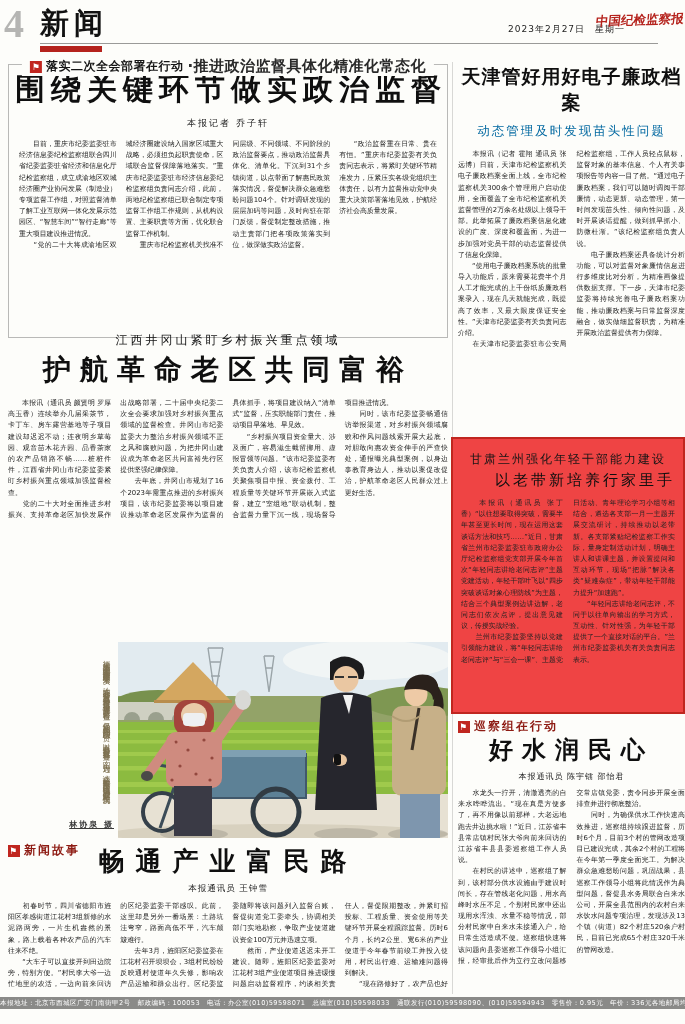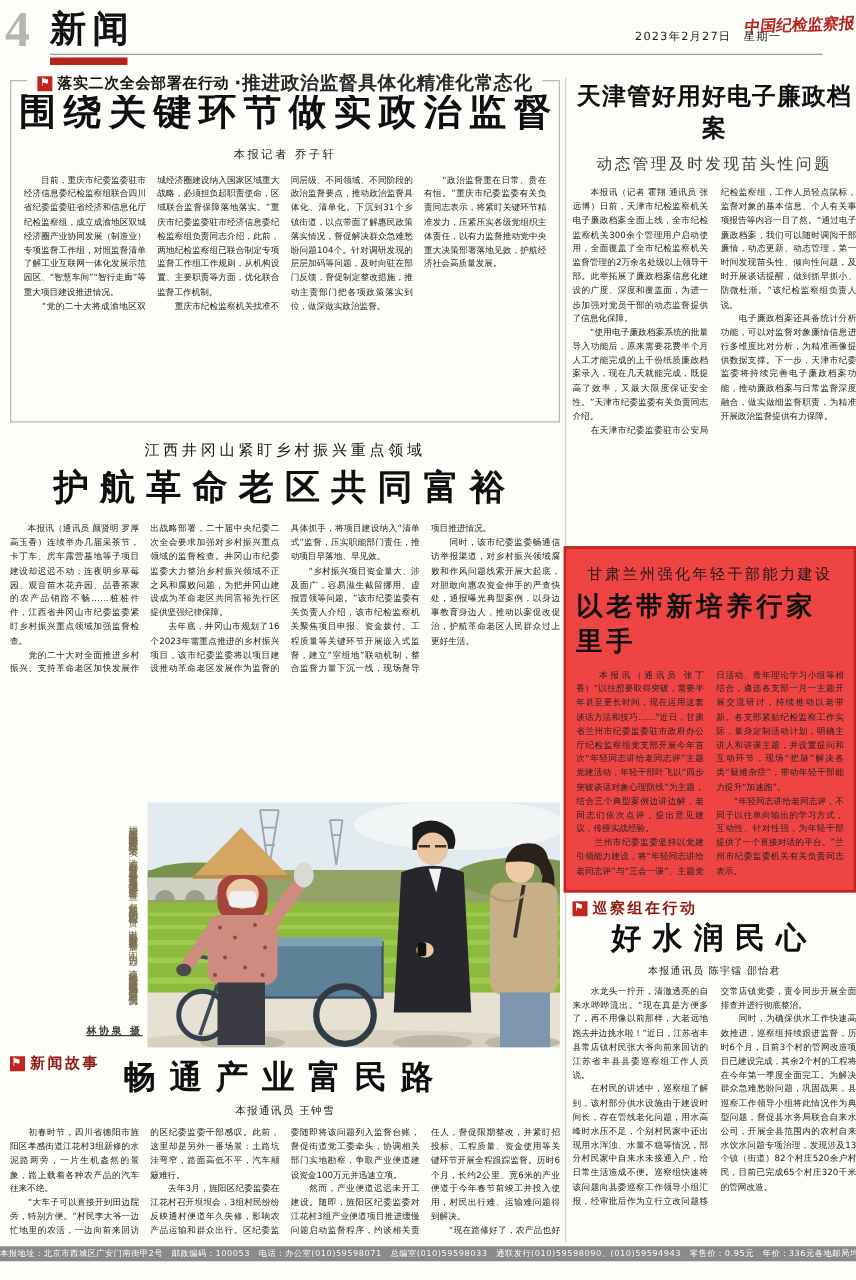--- a/index.html
+++ b/index.html
@@ -29,21 +29,21 @@
   .main-box{position:absolute;left:8px;top:64px;width:440px;height:274px;border:1px solid #b9b9b7;box-sizing:border-box;}
   .banner{position:absolute;top:-8px;left:50%;transform:translateX(-50%);background:#fdfdfa;padding:0 8px;
           white-space:nowrap;display:flex;align-items:center;gap:4px;}
   .banner-main{font-weight:700;font-size:12px;letter-spacing:0.5px;color:#161616;}
   .banner-sub{font-weight:700;font-size:15px;letter-spacing:0.5px;color:#2a2a2a;}
   .main-box .kicker{margin-top:22px;}
   .headline-xl{text-align:right;margin:4px 0 0;font-weight:700;font-size:30px;letter-spacing:6px;}
   .main-box .byline{margin-top:7px;}
   .main-box .body-text{margin:9px 10px 0;height:156px;}
   
-  .mid-article{position:absolute;left:8px;top:344px;width:440px;height:296px;}
+  .mid-article{position:absolute;left:8px;top:324px;width:440px;height:296px;}
   .mid-article .kicker{font-size:12px;margin-top:8px;}
   .headline-lg{text-align:center;font-weight:700;font-size:28px;letter-spacing:9px;margin:2px 0 0;}
   .mid-article .body-text{margin-top:9px;height:216px;}
   
   .photo-block{position:absolute;left:8px;top:642px;width:440px;height:196px;}
   .photo-caption{position:absolute;left:8px;top:12px;width:98px;height:154px;writing-mode:vertical-rl;
                  font-size:7.6px;line-height:2.15;letter-spacing:1px;color:#7d7050;}
   .photo-credit{position:absolute;left:8px;bottom:8px;width:98px;text-align:right;font-size:8px;
                 letter-spacing:2px;color:#3a3a3a;font-weight:700;text-decoration:underline;}
   .photo-frame{position:absolute;left:110px;top:0;width:330px;height:196px;overflow:hidden;background:#dfe8ec;}
@@ -51,26 +51,26 @@
   .story-block{position:absolute;left:8px;top:842px;width:440px;height:152px;}
   .story-block .label-row{position:absolute;left:0;top:0;}
   .story-block h2{padding-top:2px;margin:0;letter-spacing:11px;font-size:26px;text-align:center;font-weight:700;}
   .story-block .byline{font-size:8.5px;margin-top:4px;letter-spacing:1px;}
   .story-block .body-text{margin-top:6px;height:94px;}
   
   .v-divider{position:absolute;left:452px;top:62px;width:1px;height:932px;background:#d8d8d5;}
   .tianjin{position:absolute;left:458px;top:64px;width:227px;height:370px;}
   .tianjin h2{text-align:center;font-weight:700;font-size:19px;letter-spacing:1px;margin:0;}
   .tianjin .subhead{text-align:center;font-family:"Liberation Serif",serif;font-size:12.5px;letter-spacing:2px;
-                    margin-top:7px;color:#404040;}
+                    margin-top:7px;color:#0369a1;}
   .tianjin .body-text{margin-top:9px;height:312px;}
   .red-box{position:absolute;left:451px;top:437px;width:234px;height:277px;border:2px solid #c0261f;background:#ef4444;
            box-sizing:border-box;padding:8px 8px 6px;}
   .red-box .kicker{font-size:12px;letter-spacing:2px;margin-top:4px;}
-  .red-box h2{text-align:left;font-weight:700;font-size:21px;letter-spacing:3px;margin:3px 0 0;}
+  .red-box h2{text-align:right;font-weight:400;font-size:15px;letter-spacing:3px;margin:3px 0 0;}
   .red-box .body-text{margin-top:8px;height:198px;}
   .water{position:absolute;left:458px;top:718px;width:227px;height:276px;}
   .water .label-row{position:absolute;left:0;top:0;}
   .water h2{padding-top:16px;margin:0;text-align:center;font-weight:700;font-size:24px;letter-spacing:9px;}
   .water .byline{font-size:8px;margin-top:5px;letter-spacing:1px;}
   .water .body-text{margin-top:6px;height:186px;}
   
   .footer-bar{position:absolute;left:0;top:997px;width:685px;height:12px;background:#8a8a88;color:#fff;
               font-size:6.6px;line-height:12px;text-align:center;letter-spacing:0.4px;white-space:nowrap;overflow:hidden;}
   .footer-editors{position:absolute;left:0;top:1010px;width:685px;text-align:center;font-size:8.5px;

